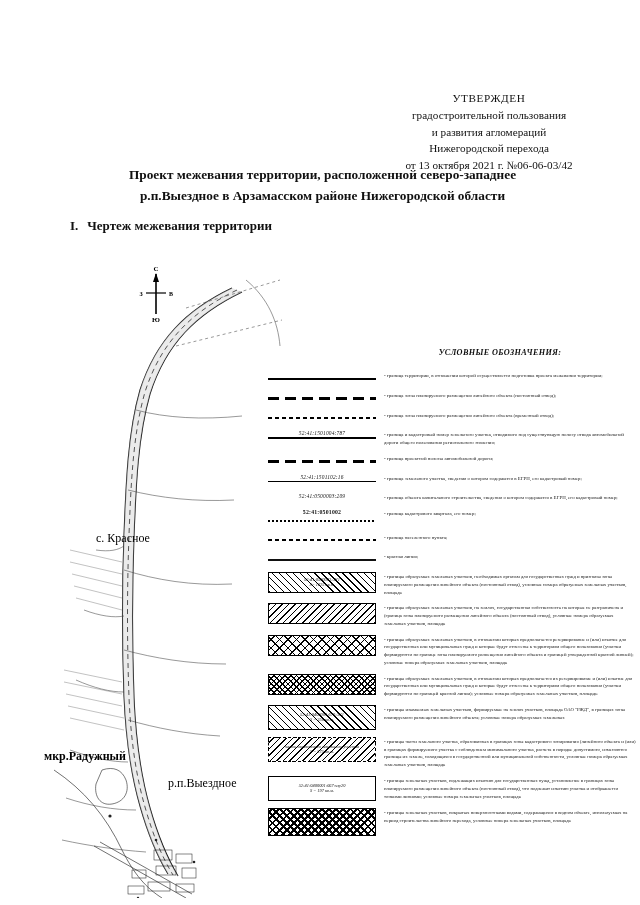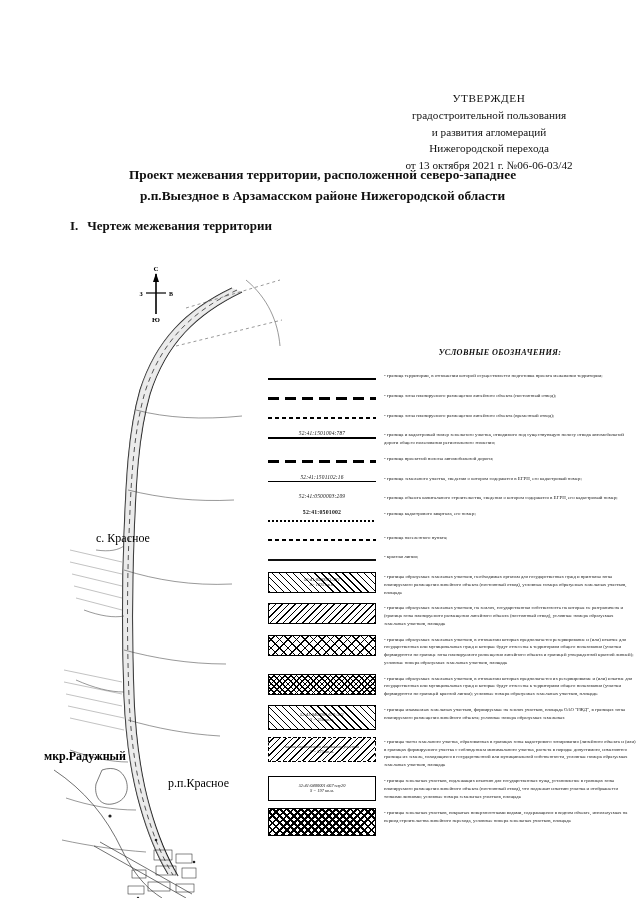--- a/index.html
+++ b/index.html
@@ -226,21 +226,21 @@
     <text x="18" y="60" font-size="7" text-anchor="middle" font-family="Liberation Serif, serif" font-weight="bold">Ю</text>
     <text x="3" y="34" font-size="6" text-anchor="middle" font-family="Liberation Serif, serif" font-weight="bold">З</text>
     <text x="33" y="34" font-size="6" text-anchor="middle" font-family="Liberation Serif, serif" font-weight="bold">В</text>
     <line x1="18" y1="12" x2="18" y2="52" stroke="#000" stroke-width="1.6"></line>
     <line x1="8" y1="31" x2="28" y2="31" stroke="#000" stroke-width="1.2"></line>
     <polygon points="18,11 15,20 21,20" fill="#000"></polygon>
   </svg>
 
   <div class="map-label lbl-krasnoe">с. Красное</div>
   <div class="map-label lbl-raduzhny">мкр.Радужный</div>
-  <div class="map-label lbl-vyezdnoe">р.п.Красное</div>
+  <div class="map-label lbl-vyezdnoe">р.п.Выездное</div>
 
   <div class="legend">
     <div class="legend-heading">УСЛОВНЫЕ ОБОЗНАЧЕНИЯ:</div>
 
     <div class="legend-row">
       <div class="swatch">
         <div class="s-solid-thick"></div>
       </div>
       <div class="ldesc">- граница территории, в отношении которой осуществляется подготовка проекта межевания территории;</div>
     </div>

